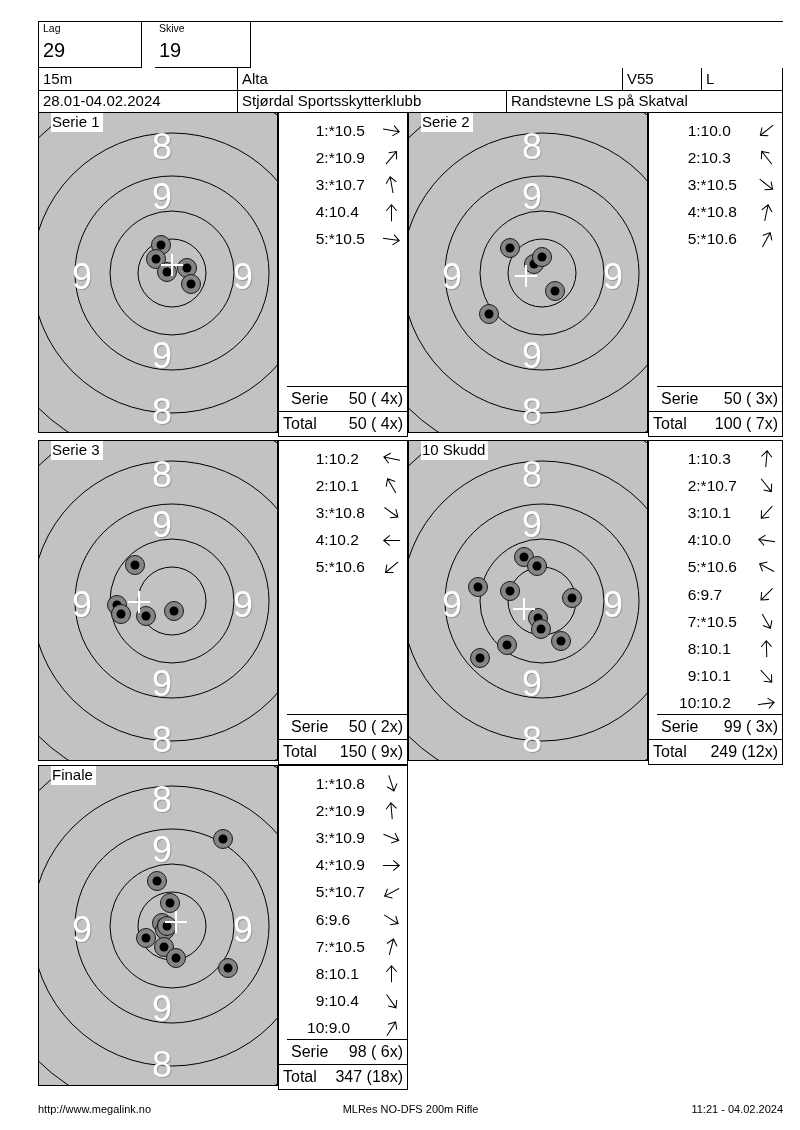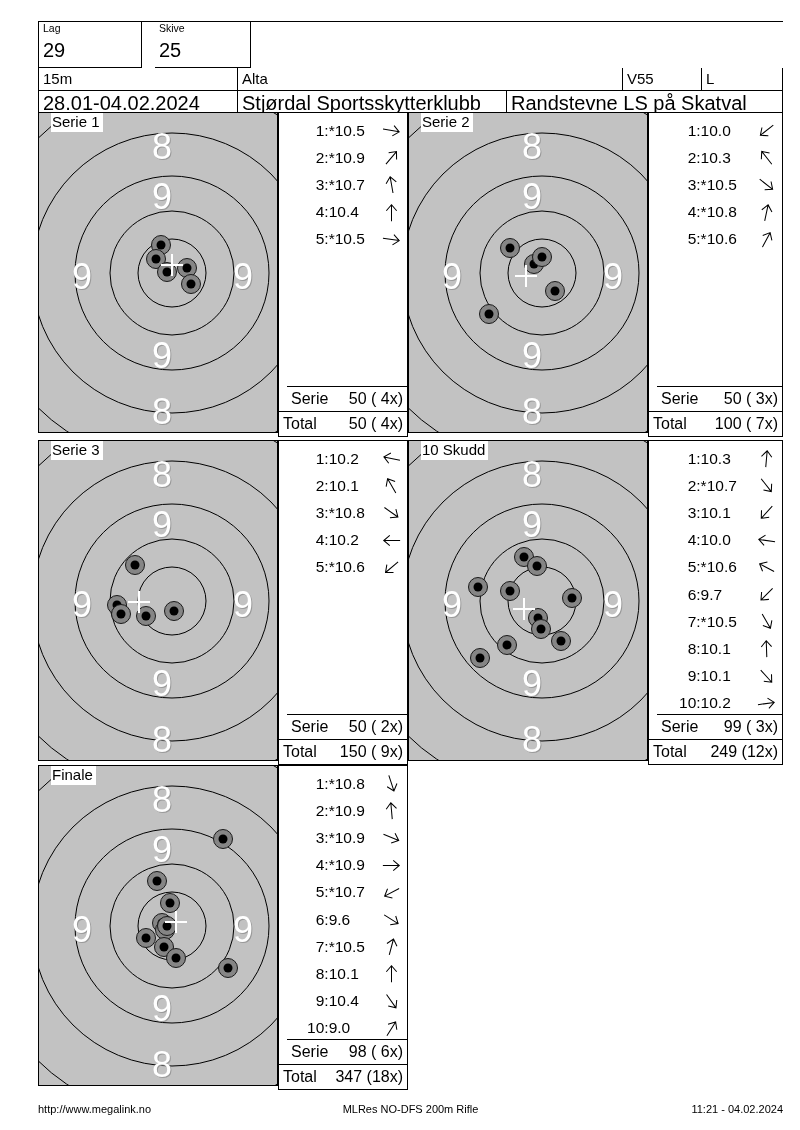--- a/index.html
+++ b/index.html
@@ -7,21 +7,21 @@
   body { font-family:"Liberation Sans", sans-serif; color:#000; }
   .page { position:relative; width:800px; height:1130px; background:#fff; overflow:hidden; }
   .content { position:absolute; left:38px; top:21px; width:745px; height:1095px; }
 
   
   .hdr { position:absolute; left:0; top:0; width:745px; border-top:1px solid #000; border-left:1px solid #000; }
   .hrow { display:flex; }
   .hcell { border-right:1px solid #000; border-bottom:1px solid #000; overflow:hidden; background:#fff; }
   .r1 .hcell { height:46px; }
   .r2 .hcell { height:23px; font-size:15px; padding:2px 4px 0 4px; }
-  .r3 .hcell { height:22px; font-size:20px; padding:1px 4px 0 4px; }
+  .r3 .hcell { height:22px; font-size:15px; padding:1px 4px 0 4px; }
   .c-lag   { width:103px; padding:1px 4px; }
   .c-skive { width:96px;  padding:1px 4px;margin-left:13px; }
   .c-name  { flex:1; display:flex; align-items:center; padding:0 8px; font-size:27px; }
   .mini-label { display:block; font-size:10.5px; line-height:11px; }
   .big-num { display:block; font-size:20px; line-height:32px; }
   .c-dist { width:199px; } .c-club { flex:1; } .c-v55 { width:79px; } .c-l { width:81px; }
   .c-date { width:199px; } .c-event { width:276px; } .c-org { flex:1; }
 
   
   .panel { position:absolute; height:325px; }
@@ -78,21 +78,21 @@
 <div class="content">
 
   <div class="hdr">
     <div class="hrow r1">
       <div class="hcell c-lag">
         <span class="mini-label">Lag</span>
         <span class="big-num">29</span>
       </div>
       <div class="hcell c-skive">
         <span class="mini-label">Skive</span>
-        <span class="big-num">25</span>
+        <span class="big-num">19</span>
       </div>
     </div>
     <div class="hrow r2">
       <div class="hcell c-dist">15m</div>
       <div class="hcell c-club">Alta</div>
       <div class="hcell c-v55">V55</div>
       <div class="hcell c-l">L</div>
     </div>
     <div class="hrow r3">
       <div class="hcell c-date">28.01-04.02.2024</div>

